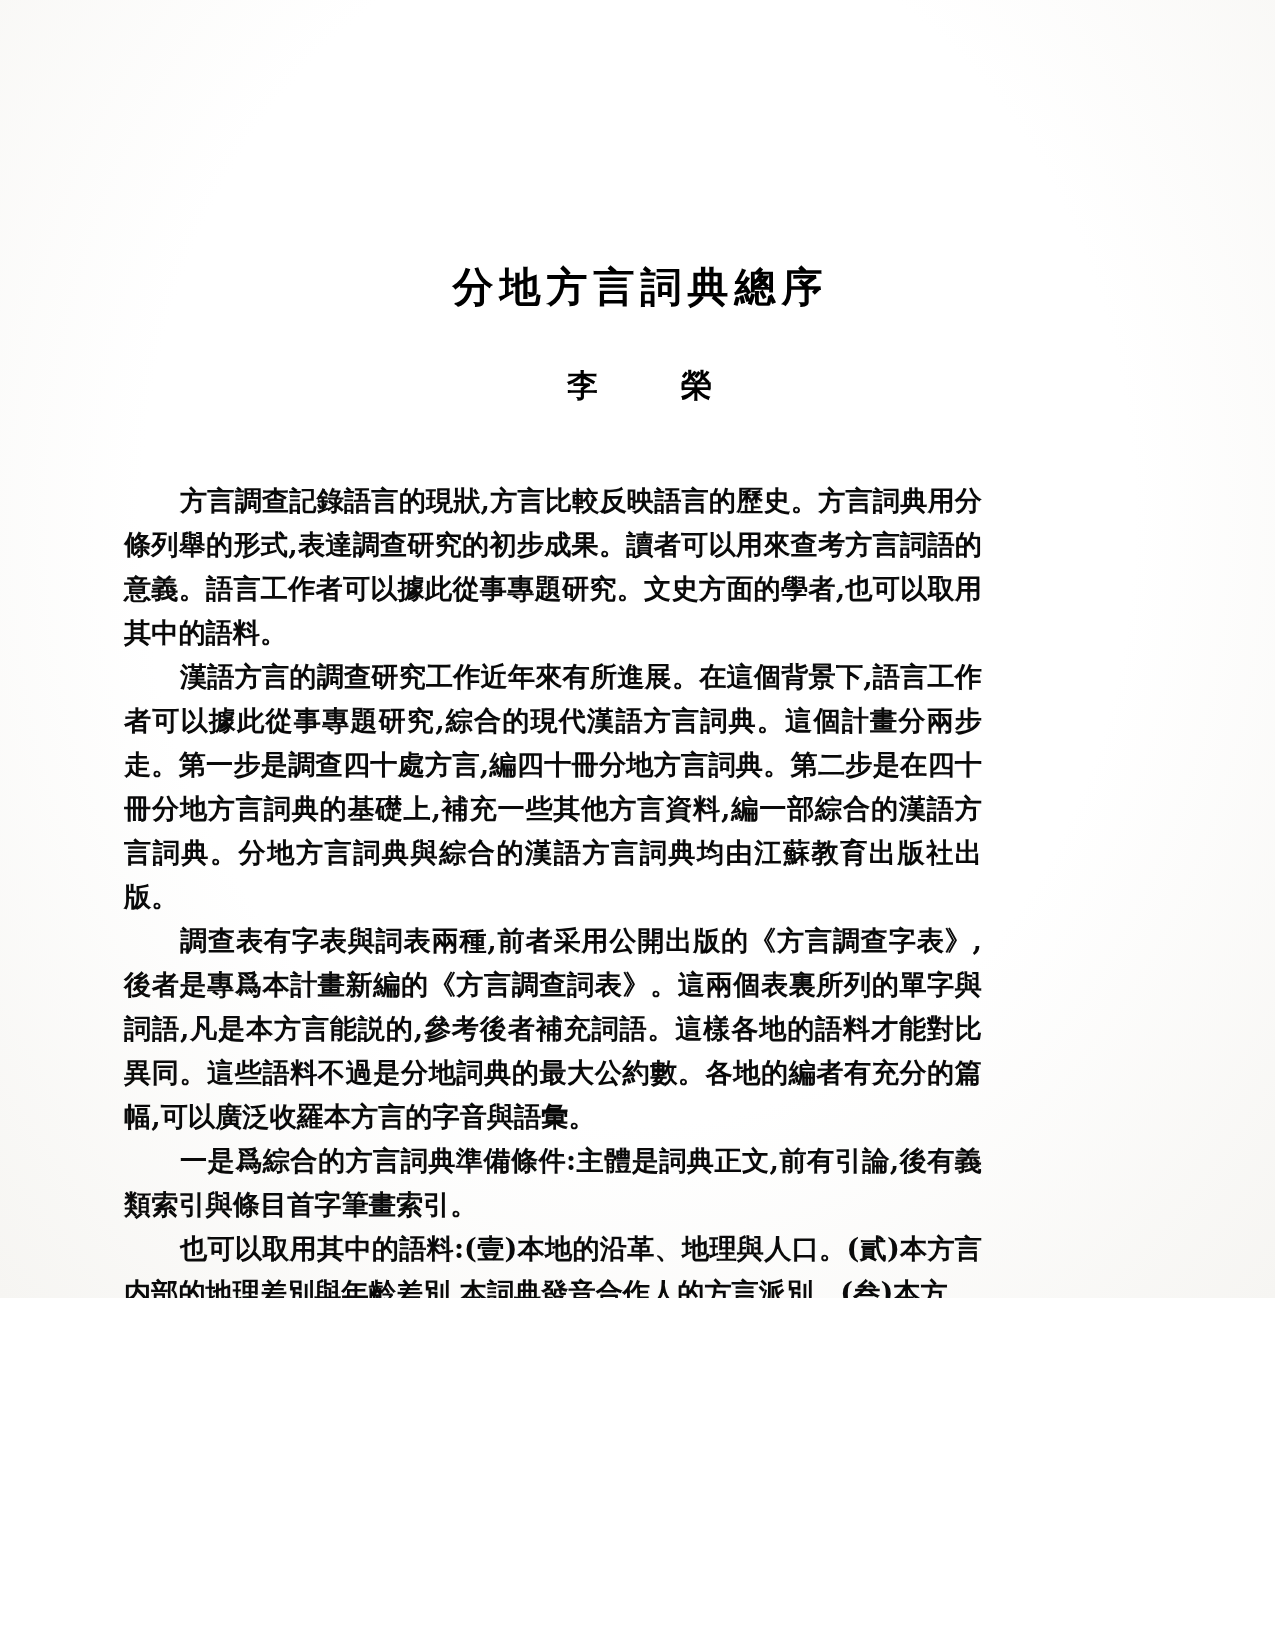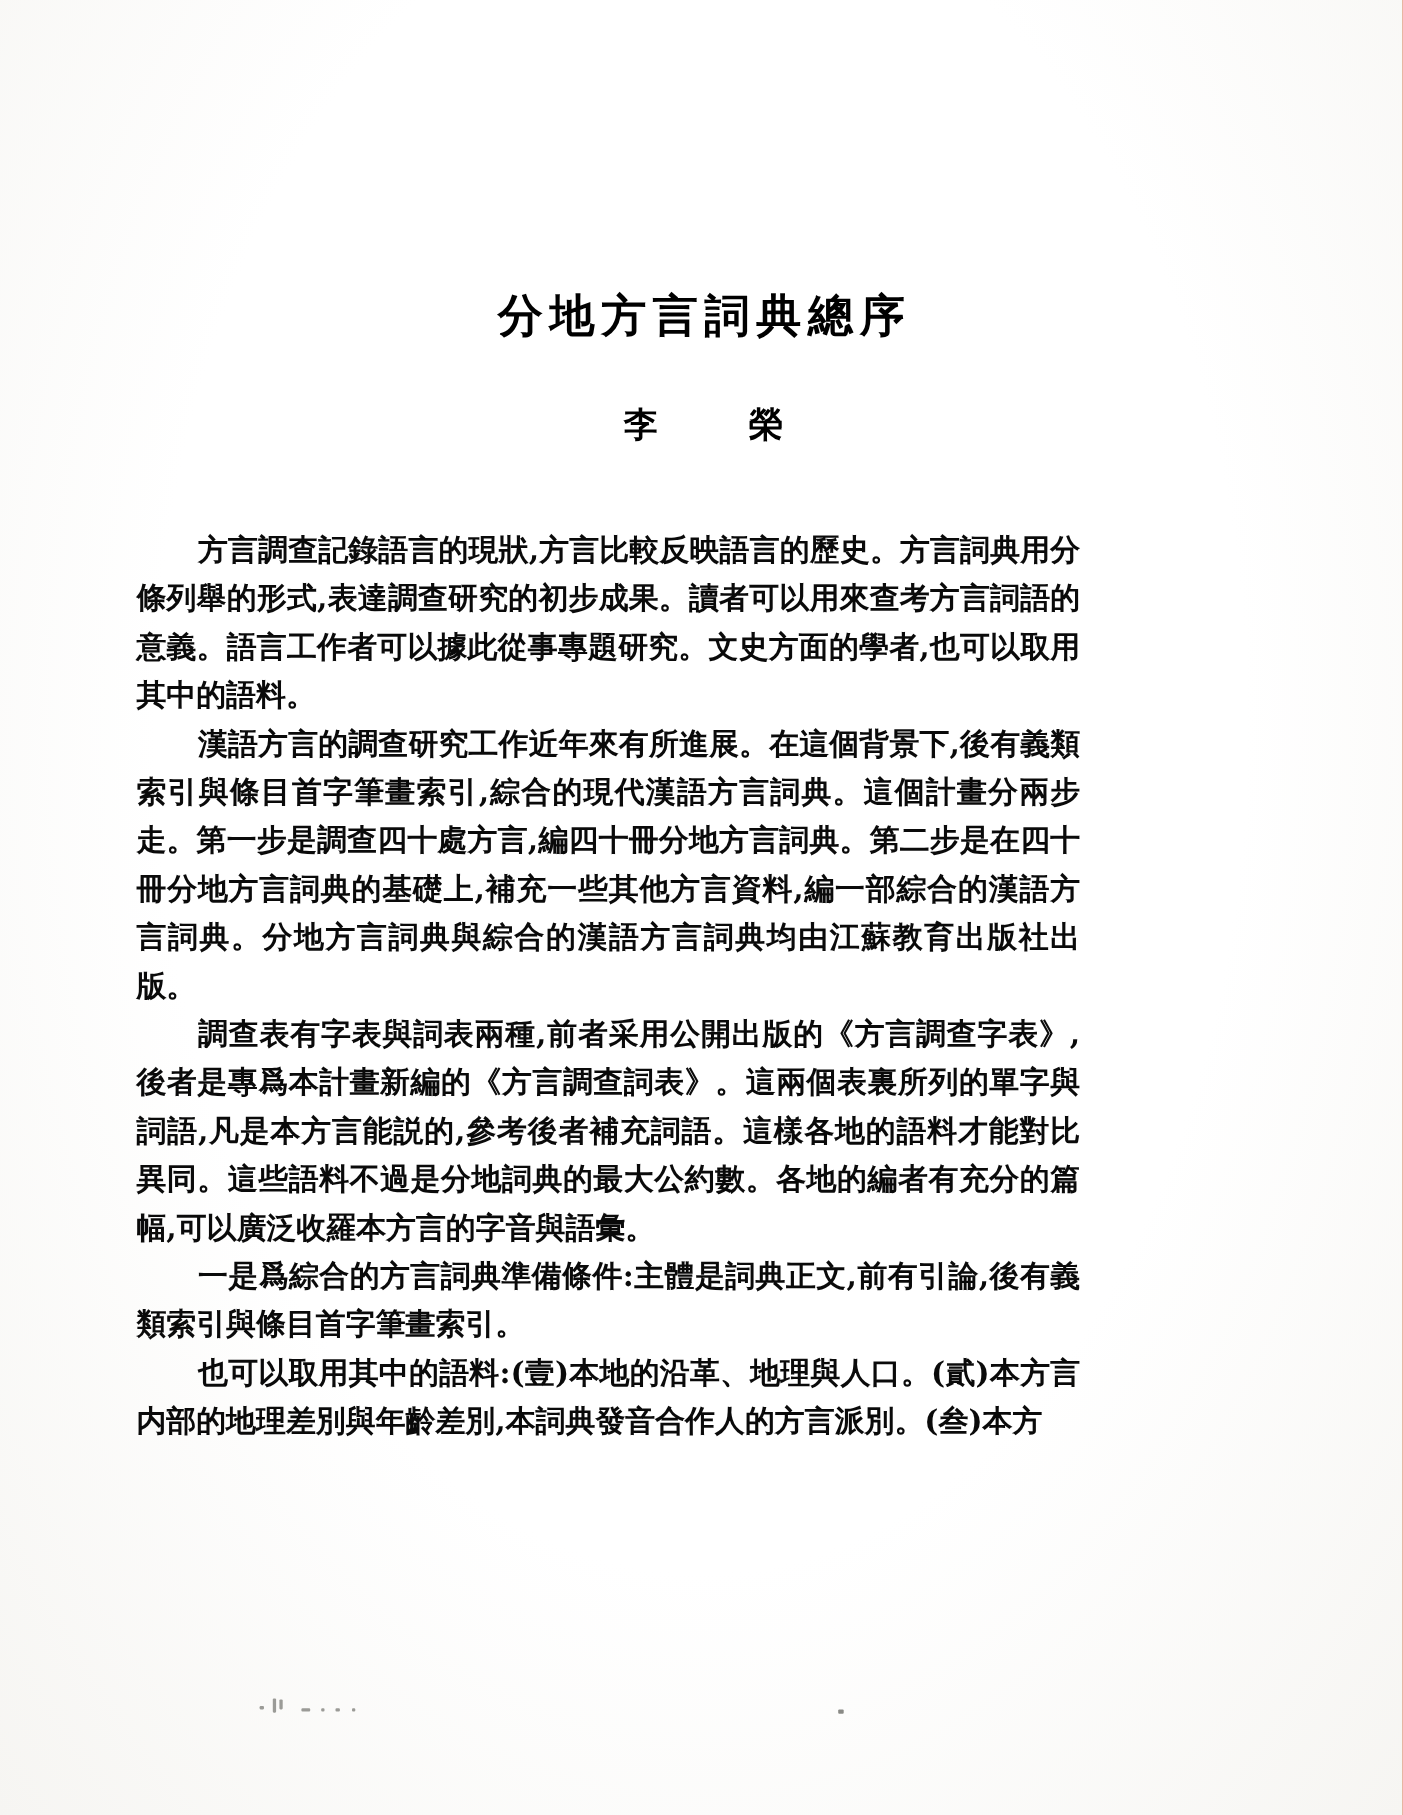--- a/index.html
+++ b/index.html
@@ -8,22 +8,22 @@
     padding: 0;
     background: #ffffff;
   }
   body {
     font-family: "DejaVu Serif", "Liberation Serif", serif;
     color: #000000;
   }
   .page {
     position: relative;
     width: 1275px;
-    height: 1650px;
-    background: #c2410c;
+    height: 1298px;
+    background: #fca5a5;
     overflow: hidden;
     box-sizing: border-box;
     padding-left: 24px;
   }
   
   .page::before {
     content: "";
     position: absolute;
     inset: 0;
     background:
@@ -116,21 +116,21 @@
 
 <div class="page">
   <div class="content">
 
     <h1 class="doc-title">分地方言詞典總序</h1>
 
     <div class="author">李　榮</div>
 
     <div class="body-text">
       <p class="para">方言調查記錄語言的現狀,方言比較反映語言的歷史。方言詞典用分條列舉的形式,表達調查研究的初步成果。讀者可以用來查考方言詞語的意義。語言工作者可以據此從事專題研究。文史方面的學者,也可以取用其中的語料。</p>
-      <p class="para">漢語方言的調查研究工作近年來有所進展。在這個背景下,後有義類索引與條目首字筆畫索引,綜合的現代漢語方言詞典。這個計畫分兩步走。第一步是調查四十處方言,編四十冊分地方言詞典。第二步是在四十冊分地方言詞典的基礎上,補充一些其他方言資料,編一部綜合的漢語方言詞典。分地方言詞典與綜合的漢語方言詞典均由江蘇教育出版社出版。</p>
+      <p class="para">漢語方言的調查研究工作近年來有所進展。在這個背景下,語言工作者可以據此從事專題研究,綜合的現代漢語方言詞典。這個計畫分兩步走。第一步是調查四十處方言,編四十冊分地方言詞典。第二步是在四十冊分地方言詞典的基礎上,補充一些其他方言資料,編一部綜合的漢語方言詞典。分地方言詞典與綜合的漢語方言詞典均由江蘇教育出版社出版。</p>
       <p class="para">調查表有字表與詞表兩種,前者采用公開出版的《方言調查字表》,後者是專爲本計畫新編的《方言調查詞表》。這兩個表裏所列的單字與詞語,凡是本方言能説的,參考後者補充詞語。這樣各地的語料才能對比異同。這些語料不過是分地詞典的最大公約數。各地的編者有充分的篇幅,可以廣泛收羅本方言的字音與語彙。</p>
       <p class="para">一是爲綜合的方言詞典準備條件:主體是詞典正文,前有引論,後有義類索引與條目首字筆畫索引。</p>
       <p class="para">也可以取用其中的語料:(壹)本地的沿革、地理與人口。(貳)本方言内部的地理差別與年齡差別,本詞典發音合作人的方言派別。(叁)本方</p>
     </div>
 
     <div class="footer-artifacts">
       <span class="speck s1"></span>
       <span class="speck s2"></span>
       <span class="speck s3"></span>
       <span class="speck s4"></span>

